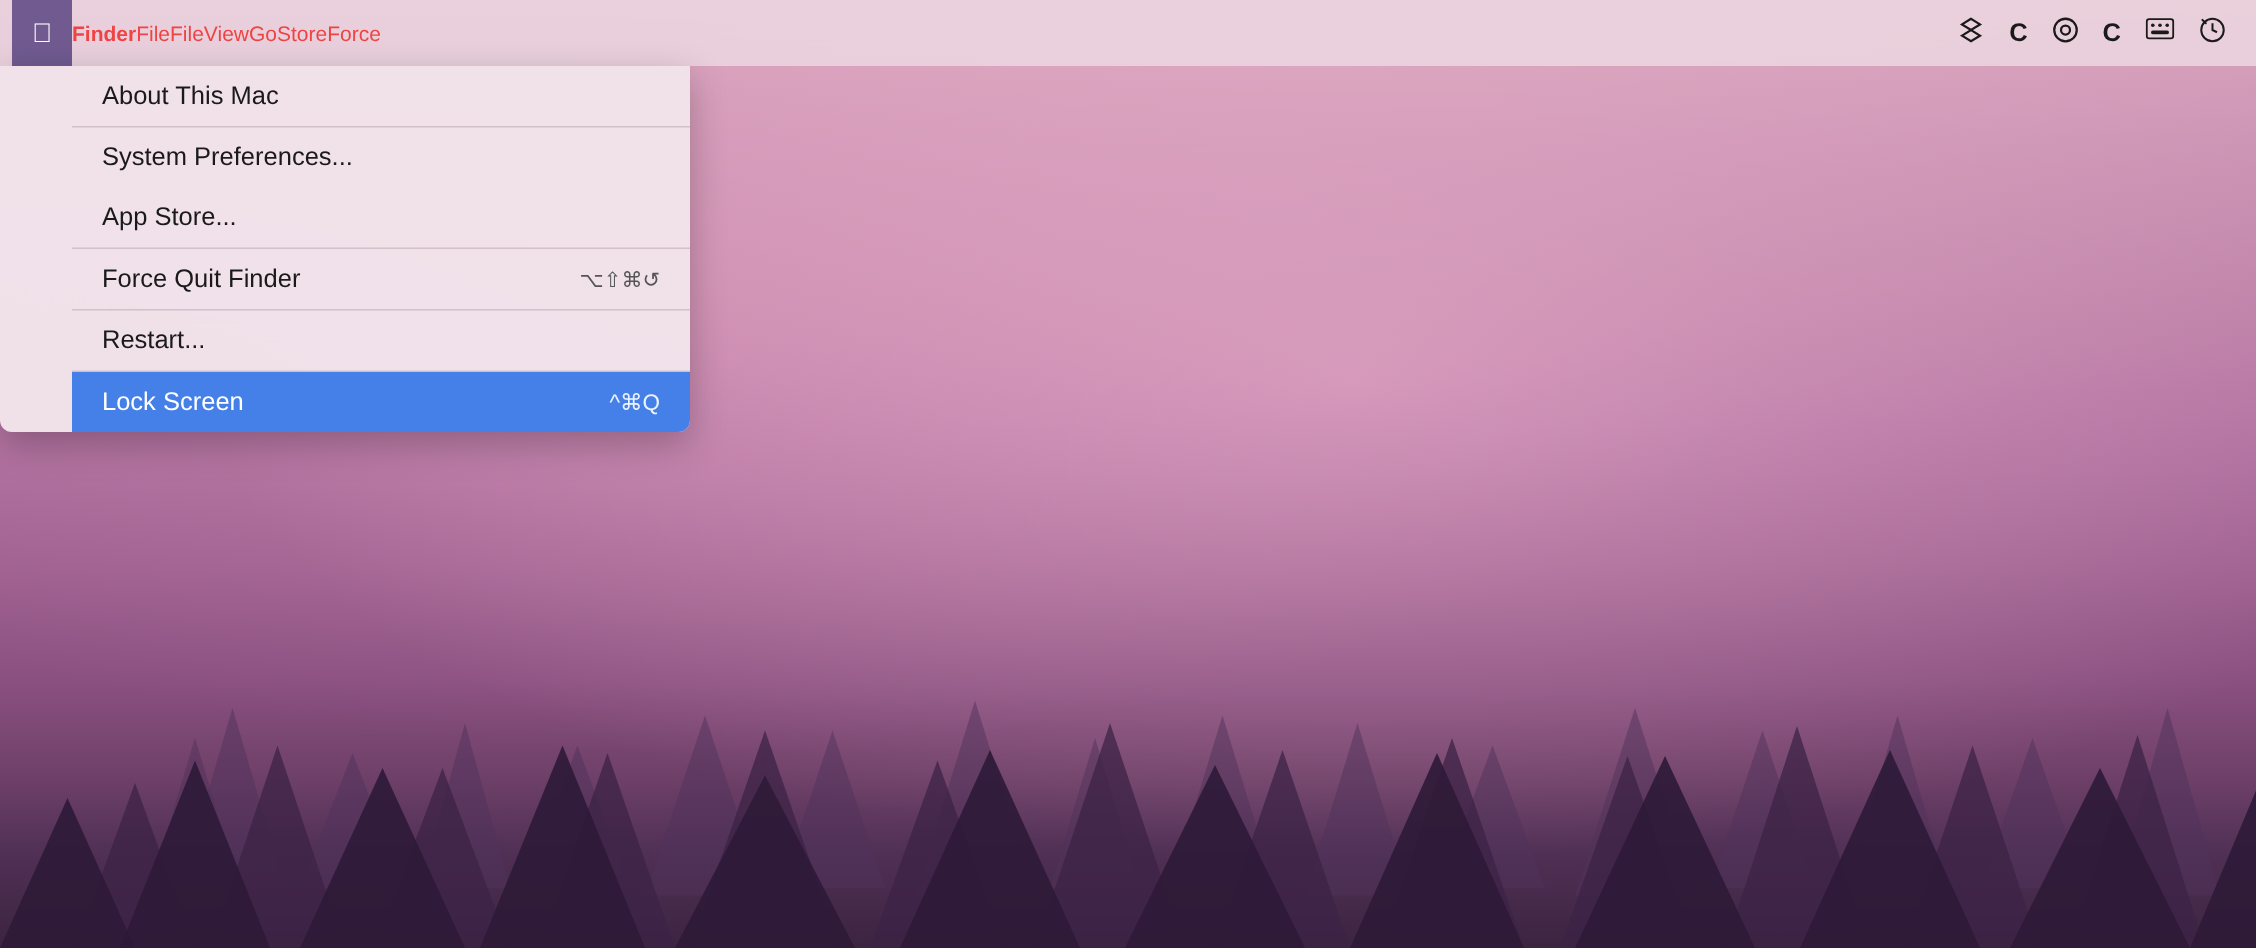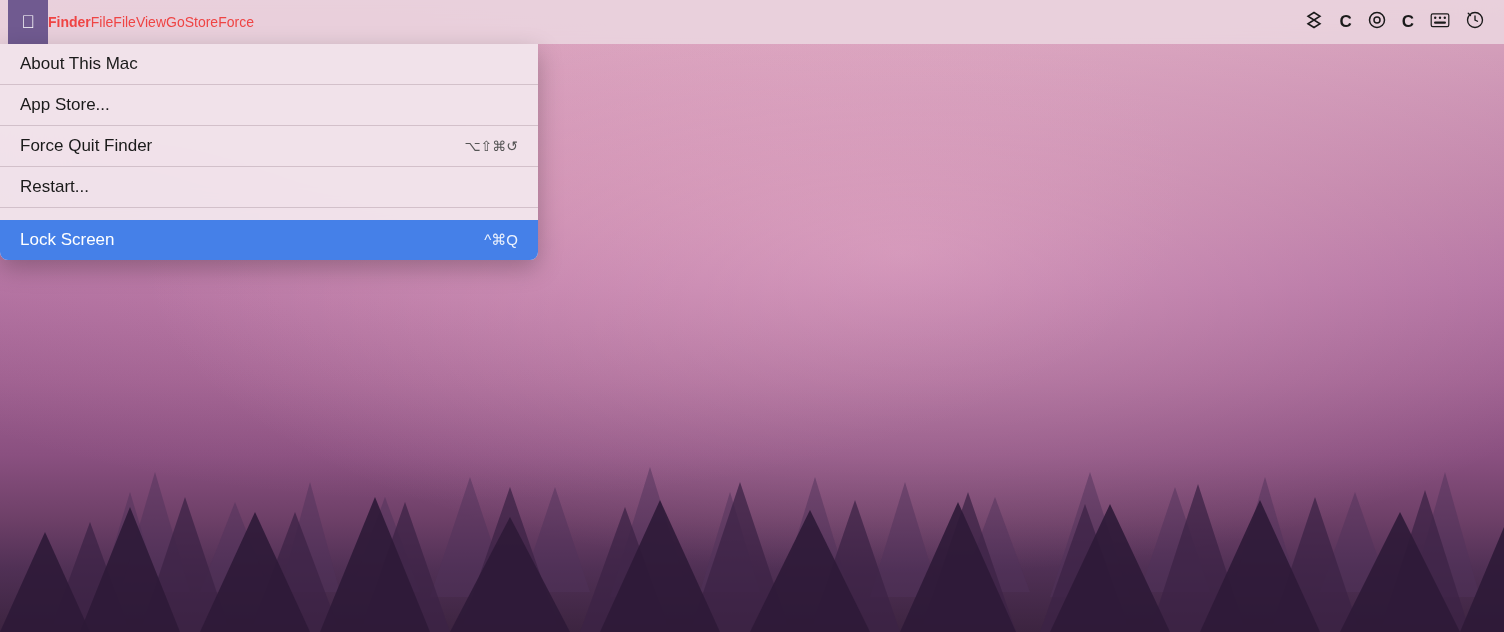--- a/index.html
+++ b/index.html
@@ -122,27 +122,28 @@
       color: #1a1a1a;
       cursor: pointer;
       padding: 2px 4px;
     }
 
     
     .apple-dropdown {
       position: absolute;
       top: 44px;
       left: 0;
-      width: 538px;
+      width: 460px;
       background: rgba(242, 228, 235, 0.97);
       backdrop-filter: blur(30px);
       border-radius: 0 0 8px 8px;
       box-shadow: 0 8px 24px rgba(0,0,0,0.25);
       z-index: 200;
       overflow: hidden;
+      padding-left: 48px;
     }
 
     .menu-section {
       border-bottom: 1px solid rgba(180, 160, 170, 0.5);
     }
 
     .menu-section:last-child {
       border-bottom: none;
     }
 
@@ -153,21 +154,20 @@
       padding: 10px 20px;
       font-size: 17px;
       color: #1a1a1a;
       cursor: pointer;
       user-select: none;
     }
 
     .menu-item.highlighted {
       background: #4580e8;
       color: white;
-      margin-top: 12px;
     }
 
     .menu-item .shortcut {
       font-size: 15px;
       color: #555;
       margin-left: auto;
     }
 
     .menu-item.highlighted .shortcut {
       color: rgba(255,255,255,0.9);
@@ -295,20 +295,23 @@
 <div class="apple-dropdown">
 
   <div class="menu-section">
     <div class="menu-item">
       <span>About This Mac</span>
     </div>
   </div>
 
   <div class="menu-section">
     <div class="menu-item">
+      <span>System Preferences...</span>
+    </div>
+    <div class="menu-item">
       <span>App Store...</span>
     </div>
   </div>
 
 
   <div class="menu-section">
     <div class="menu-item">
       <span>Force Quit Finder</span>
       <span class="shortcut" style="font-size:14px;">⌥⇧⌘↺</span>
     </div>

